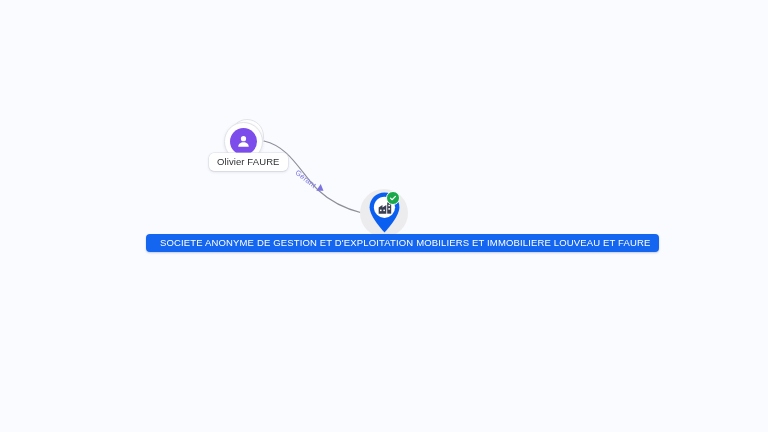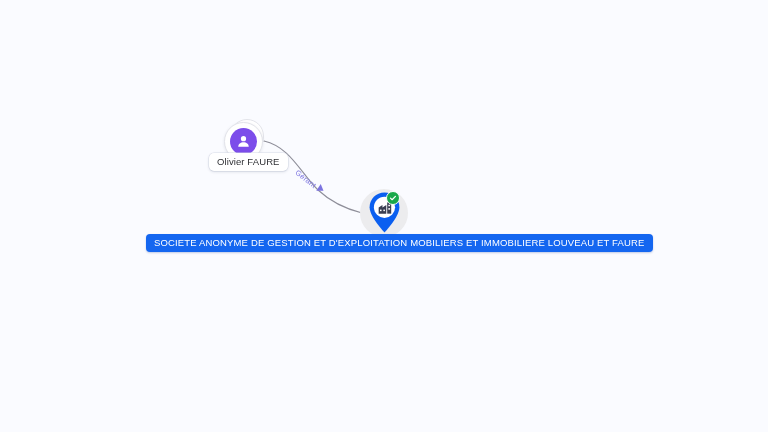--- a/index.html
+++ b/index.html
@@ -139,21 +139,21 @@
   }
 
   
   #company-label {
     position: absolute;
     left: 146px;
     top: 234px;
     background: #1466f0;
     color: #ffffff;
     border-radius: 4px;
-    padding: 3px 8px 4px 8px;
+    padding: 3px 8px 4px 14px;
     font-size: 9.5px;
     line-height: 11px;
     letter-spacing: 0.15px;
     white-space: nowrap;
     font-weight: 400;
     box-shadow: 0 1px 2px rgba(20,60,150,0.25);
   }
 
   
   #edge-label {

